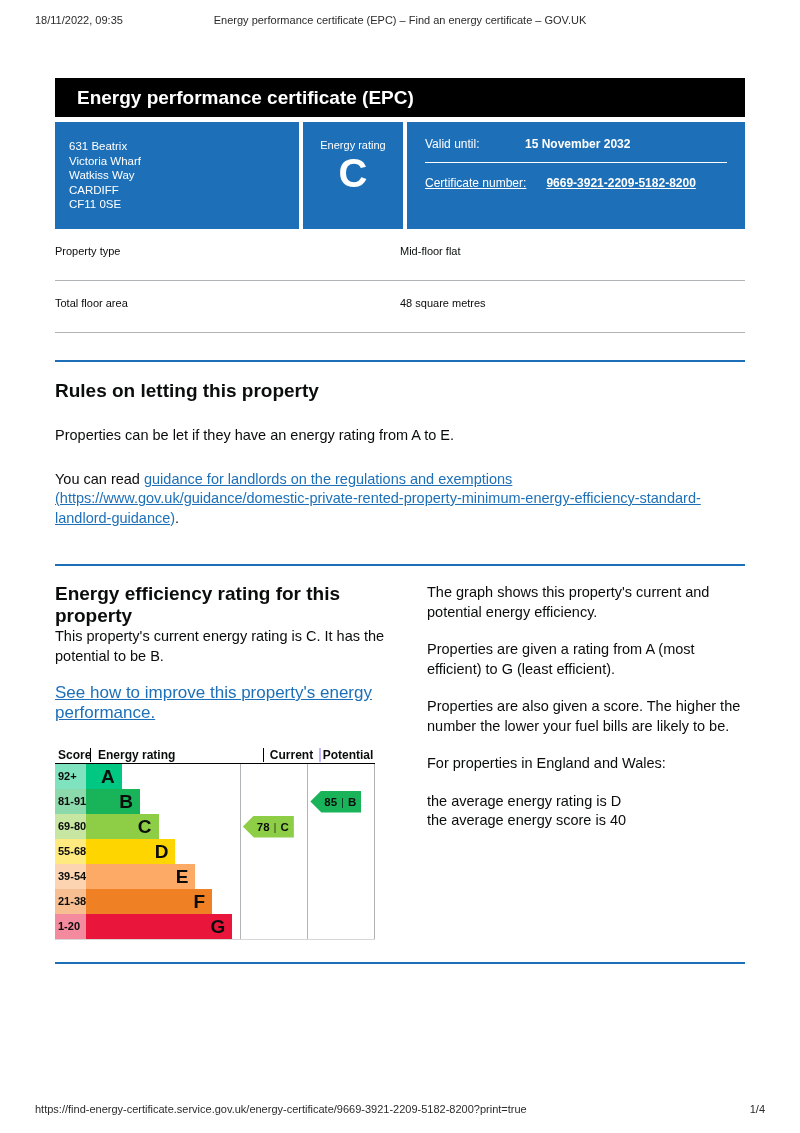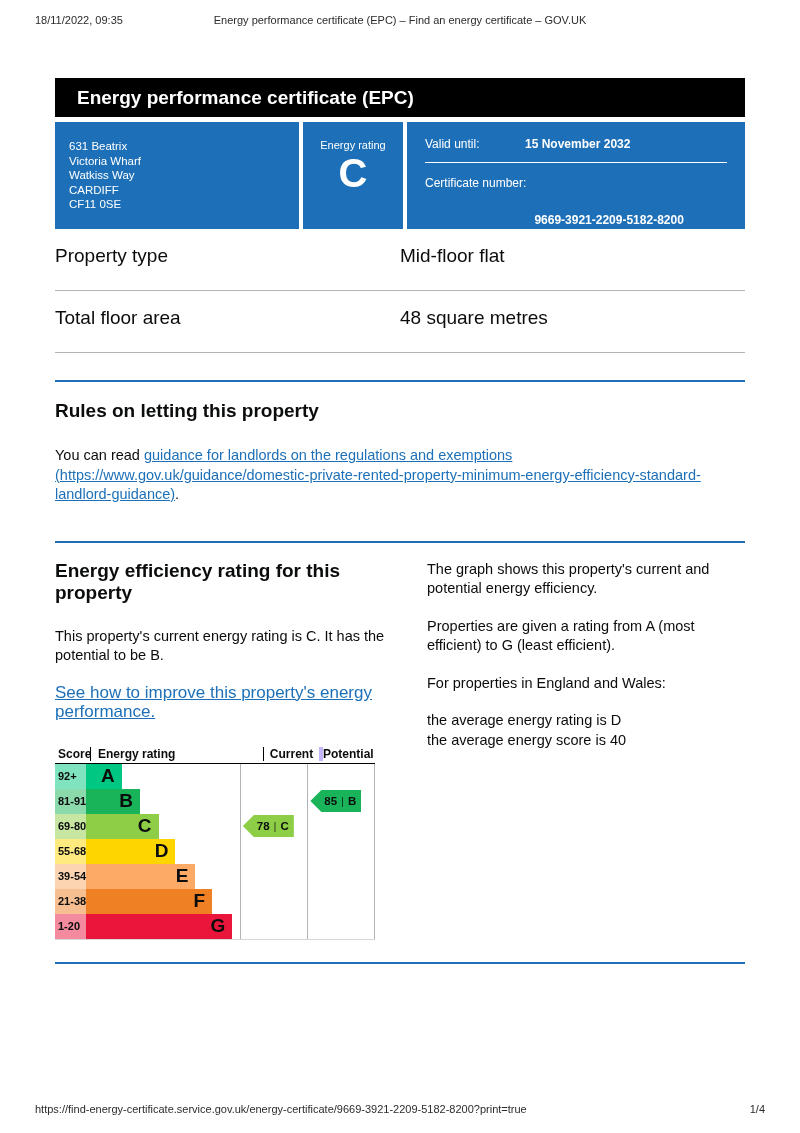--- a/index.html
+++ b/index.html
@@ -18,52 +18,52 @@
   .panel { background:#1d70b8; color:#fff; }
   .addr-panel { width:244px; padding:17px 14px; font-size:11.5px; line-height:14.6px; }
   .rating-panel { width:100px; text-align:center; }
   .rating-panel .rp-label { margin-top:17px; font-size:11px; }
   .rating-panel .rp-letter { font-size:40px; font-weight:bold; line-height:44px; }
   .valid-panel { flex:1; padding:15px 18px; font-size:12px; }
   .valid-panel .vrow { display:flex; align-items:baseline; }
   .valid-panel .vlabel { width:100px; }
   .valid-panel .vvalue { font-weight:bold; }
   .valid-panel hr { border:none; border-top:1px solid #fff; margin:11px 0 13px; }
-  .valid-panel .crow { display:flex; gap:8px; align-items:flex-start; }
-  .valid-panel .cvalue { font-weight:bold;margin-top:37px; }
-
-  .detail-row { display:flex; padding:16px 0 23px; border-bottom:1px solid #b1b4b6; font-size:19px;align-items:center; }
+  .valid-panel .crow { display:flex; gap:20px; align-items:center;text-decoration:underline; }
+  .valid-panel .cvalue { font-weight:bold; }
+
+  .detail-row { display:flex; padding:16px 0 23px; border-bottom:1px solid #b1b4b6; font-size:11px;align-items:center; }
   .detail-label { width:345px; }
 
   .blue-rule { height:2px; background:#1d70b8; border:none; }
   .rule-1 { margin-top:27px; }
   .rule-2 { margin-top:36px; }
   .rule-3 { margin-top:22px; }
 
   h2 { font-size:19px; line-height:22px; font-weight:bold; }
   .letting h2 { margin-top:18px; }
   .letting p { font-size:14.5px; line-height:19.5px; margin-top:24px; max-width:660px; }
   a.govuk-link { color:#1d70b8; text-decoration:underline; }
 
   .two-col { display:flex; margin-top:17px; }
   .col-left { width:335px; }
   .col-right { width:318px; margin-left:37px; }
   .col-left p, .col-right p { font-size:14.5px; line-height:19.5px; }
-  .col-left .intro { margin-top:23px; }
+  .col-left .intro { }
   .col-left .improve { margin-top:17px; display:inline-block; font-size:17px; line-height:19.5px; }
   .col-right p { margin-bottom:18px; }
   .col-right .avg-lines div { font-size:14.5px; line-height:19.5px; }
 
   
   .epc { width:320px; margin-top:24px; font-size:12px; }
   .epc-hrow { display:flex; height:18px; font-weight:bold; align-items:center; border-bottom:1px solid #000; }
   .h-score { width:35px; padding-left:3px; }
   .h-rating { width:173px; padding-left:7px; border-left:1px solid #000; }
   .h-current { width:56px; text-align:center; border-left:1px solid #000; }
-  .h-potential { width:56px; border-left:4px solid #c4b5fd; }
+  .h-potential { width:56px; text-align:center; border-left:2px solid #c4b5fd; }
   .epc-body { border-bottom:1px solid #d7d7d7; }
   .epc-row { display:flex; height:25px; }
   .score-cell { width:35px; font-size:11px; font-weight:bold; line-height:25px; padding-left:3px; }
   .band-area { width:173px; }
   .band { height:100%; display:flex; align-items:center; justify-content:flex-end; padding-right:7px; font-weight:bold; font-size:19px; }
   .cur-cell, .pot-cell { width:76px; border-left:1px solid #b1b4b6; display:flex; align-items:center; }
   .pot-cell { border-right:1px solid #b1b4b6; }
   .arrow { height:22px; width:51px; margin-left:2px; clip-path:polygon(0 50%, 11px 0, 100% 0, 100% 100%, 11px 100%);
            display:flex; align-items:center; justify-content:center; gap:4px; padding-left:9px; font-size:11.5px; font-weight:600; color:#0b0c0c; }
   .arrow .pipe { font-weight:400; opacity:.75; }
@@ -113,20 +113,21 @@
   </div>
   <div class="detail-row">
     <span class="detail-label">Total floor area</span>
     <span>48 square metres</span>
   </div>
 
   <hr class="blue-rule rule-1">
 
   <div class="letting">
     <h2>Rules on letting this property</h2>
+    <p>Properties can be let if they have an energy rating from A to E.</p>
     <p><span>You can read </span><a href="#" class="govuk-link">guidance for landlords on the regulations and exemptions</a> <a href="#" class="govuk-link">(https://www.gov.uk/guidance/domestic-private-rented-property-minimum-energy-efficiency-standard-landlord-guidance)</a><span>.</span></p>
   </div>
 
   <hr class="blue-rule rule-2">
 
   <div class="two-col">
     <div class="col-left">
       <h2>Energy efficiency rating for this property</h2>
       <p class="intro">This property's current energy rating is C. It has the potential to be B.</p>
       <a href="#" class="govuk-link improve">See how to improve this property's energy performance.</a>
@@ -207,20 +208,21 @@
             <span class="cur-cell"></span>
               <span class="pot-cell"></span>
           </div>
         </div>
       </div>
     </div>
 
     <div class="col-right">
       <p>The graph shows this property's current and potential energy efficiency.</p>
       <p>Properties are given a rating from A (most efficient) to G (least efficient).</p>
+      <p>Properties are also given a score. The higher the number the lower your fuel bills are likely to be.</p>
       <p>For properties in England and Wales:</p>
       <div class="avg-lines">
         <div>the average energy rating is D</div>
         <div>the average energy score is 40</div>
       </div>
     </div>
   </div>
 
   <hr class="blue-rule rule-3">
 

